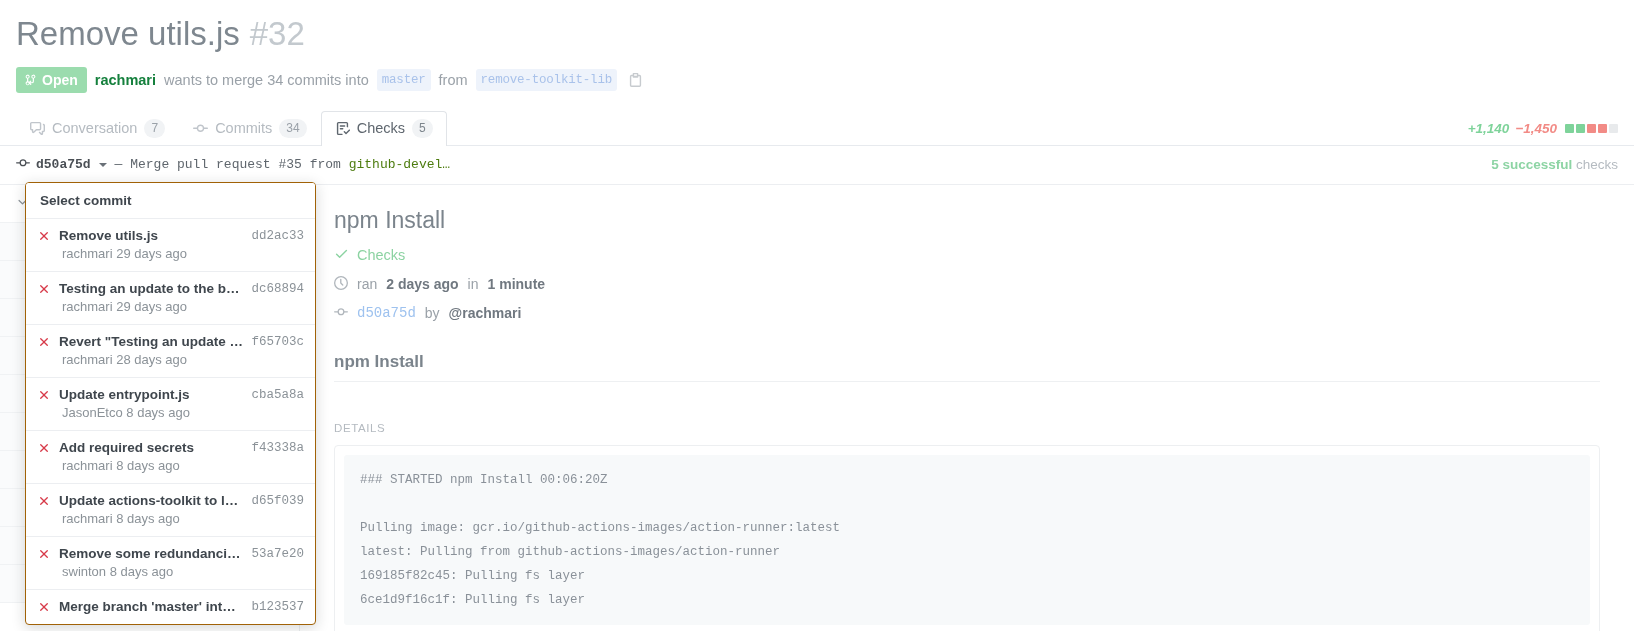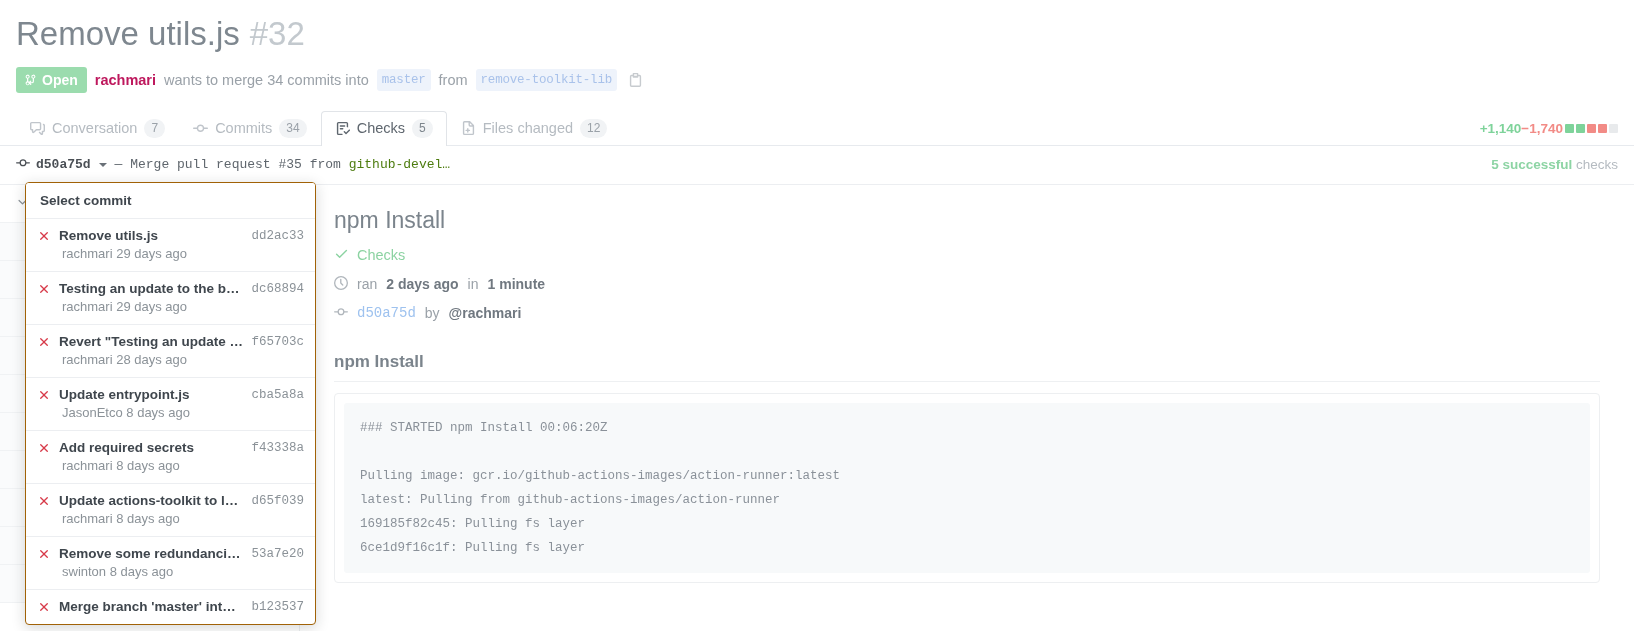--- a/index.html
+++ b/index.html
@@ -21,21 +21,21 @@
   .pr-number { font-size:33px; font-weight:400; color:#c3c9ce; }
 
   .pr-meta { display:flex; align-items:center; gap:8px; margin-top:13px; font-size:14.5px; color:#9aa1a8; }
   .state-badge {
     display:inline-flex; align-items:center; gap:5px;
     background:#9bdcae; color:#ffffff;
     border-radius:3px; padding:5px 9px 5px 8px;
     font-size:14px; font-weight:700;
   }
   .state-badge svg { display:block; }
-  .author { color:#be185d; font-weight:600; }
+  .author { color:#15803d; font-weight:600; }
   .branch-pill {
     background:#eef3fb; color:#a9c2ea;
     border-radius:3px; padding:4px 5px;
     font-size:12.5px; letter-spacing:-0.2px;
   }
   .copy-icon { display:inline-flex; margin-left:3px; opacity:.55; }
 
   
   .tabbar {
     margin-top:18px; padding:0 16px;
@@ -58,21 +58,21 @@
   }
   .tab .counter {
     background:#f1f3f5; color:#9aa1a8;
     border-radius:20px; padding:2px 7px; font-size:12px; line-height:1.2;
   }
   .tab.active .counter { background:#f1f3f5; color:#7d858c; }
   .tab .ic { display:inline-flex; }
 
   .diffstat {
     position:absolute; right:16px; bottom:9px;
-    display:flex; align-items:center; gap:0; font-size:13.5px; font-weight:700;
+    display:flex; align-items:center; gap:6px; font-size:13.5px; font-weight:700;font-style:italic;
   }
   .adds { color:#7ed39a; }
   .dels { color:#f28b86; }
   .blocks { display:flex; gap:2px; margin-left:2px; }
   .blk { width:9px; height:9px; border-radius:1px; }
 
   
   .checks-wrap { display:flex; height:446px; position:relative; }
 
   .checks-topbar {
@@ -205,34 +205,24 @@
     <span class="ic">
       <svg width="15" height="15" viewBox="0 0 16 16" aria-hidden="true">
         <path fill="#5e666e" d="M2 2.75C2 1.784 2.784 1 3.75 1h8.5c.966 0 1.75.784 1.75 1.75v4.1a3.5 3.5 0 0 0-1.5-.33V2.75a.25.25 0 0 0-.25-.25h-8.5a.25.25 0 0 0-.25.25v10.5c0 .138.112.25.25.25h4.1c.04.53.18 1.03.4 1.5H3.75A1.75 1.75 0 0 1 2 13.25V2.75z"></path>
         <path fill="#5e666e" d="M5 5.25A.75.75 0 0 1 5.75 4.5h4.5a.75.75 0 0 1 0 1.5h-4.5A.75.75 0 0 1 5 5.25zm0 3A.75.75 0 0 1 5.75 7.5h2.5a.75.75 0 0 1 0 1.5h-2.5A.75.75 0 0 1 5 8.25z"></path>
         <path fill="#5e666e" d="m15.78 10.28-3.5 3.5a.75.75 0 0 1-1.06 0l-1.75-1.75a.75.75 0 1 1 1.06-1.06l1.22 1.22 2.97-2.97a.75.75 0 1 1 1.06 1.06z"></path>
       </svg>
     </span>
     <span>Checks</span>
     <span class="counter">5</span>
   </div>
-  <div class="tab">
-    <span class="ic">
-      <svg width="15" height="15" viewBox="0 0 16 16" fill="#c0c5cb" aria-hidden="true">
-        <path d="M3.75 1.5a.25.25 0 0 0-.25.25v11.5c0 .138.112.25.25.25h8.5a.25.25 0 0 0 .25-.25V6H9.75A1.75 1.75 0 0 1 8 4.25V1.5H3.75zM9.5 2.06V4.25c0 .138.112.25.25.25h2.19L9.5 2.06zM2 1.75C2 .784 2.784 0 3.75 0h5.086c.464 0 .909.184 1.237.513l3.414 3.414c.329.328.513.773.513 1.237v8.086A1.75 1.75 0 0 1 12.25 15h-8.5A1.75 1.75 0 0 1 2 13.25V1.75z"></path>
-        <path d="M7.25 7.5a.75.75 0 0 1 .75.75v1h1a.75.75 0 0 1 0 1.5H8v1a.75.75 0 0 1-1.5 0v-1h-1a.75.75 0 0 1 0-1.5h1v-1a.75.75 0 0 1 .75-.75z"></path>
-      </svg>
-    </span>
-    <span>Files changed</span>
-    <span class="counter">12</span>
-  </div>
 
   <div class="diffstat">
     <span class="adds">+1,140</span>
-    <span class="dels">−1,740</span>
+    <span class="dels">−1,450</span>
     <span class="blocks" id="diffblocks">
         <span class="blk" style="background: rgb(126, 211, 154);"></span>
         <span class="blk" style="background: rgb(126, 211, 154);"></span>
         <span class="blk" style="background: rgb(242, 139, 134);"></span>
         <span class="blk" style="background: rgb(242, 139, 134);"></span>
         <span class="blk" style="background: rgb(232, 234, 236);"></span>
       </span>
   </div>
 </div>
 
@@ -308,20 +298,21 @@
           <path d="M10.5 7.75a2.5 2.5 0 1 1-5 0 2.5 2.5 0 0 1 5 0zm1.43-.75a4.002 4.002 0 0 0-7.86 0H.75a.75.75 0 0 0 0 1.5h3.32a4.002 4.002 0 0 0 7.86 0h3.32a.75.75 0 0 0 0-1.5h-3.32z"></path>
         </svg>
       </span>
       <a href="#" class="mono">d50a75d</a>
       <span>by</span>
       <span class="user">@rachmari</span>
     </div>
 
     <div class="section-head">npm Install</div>
 
+    <div class="details-label">DETAILS</div>
     <div class="log-card">
       <div class="log-pre">### STARTED npm Install 00:06:20Z
 
 Pulling image: gcr.io/github-actions-images/action-runner:latest
 latest: Pulling from github-actions-images/action-runner
 169185f82c45: Pulling fs layer
 6ce1d9f16c1f: Pulling fs layer</div>
     </div>
   </div>
 </div>

